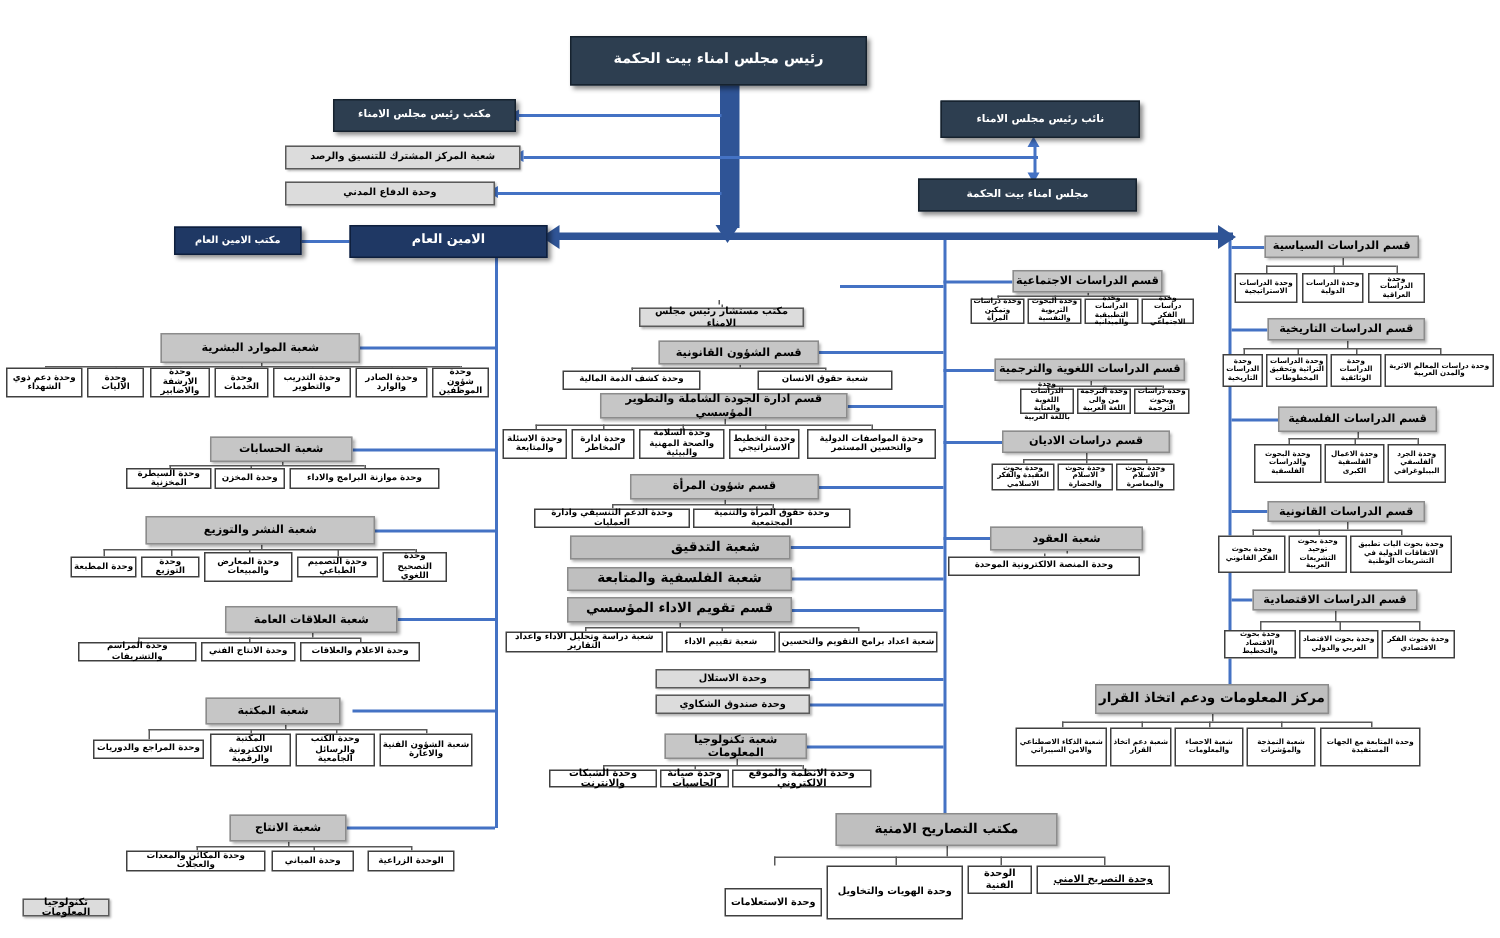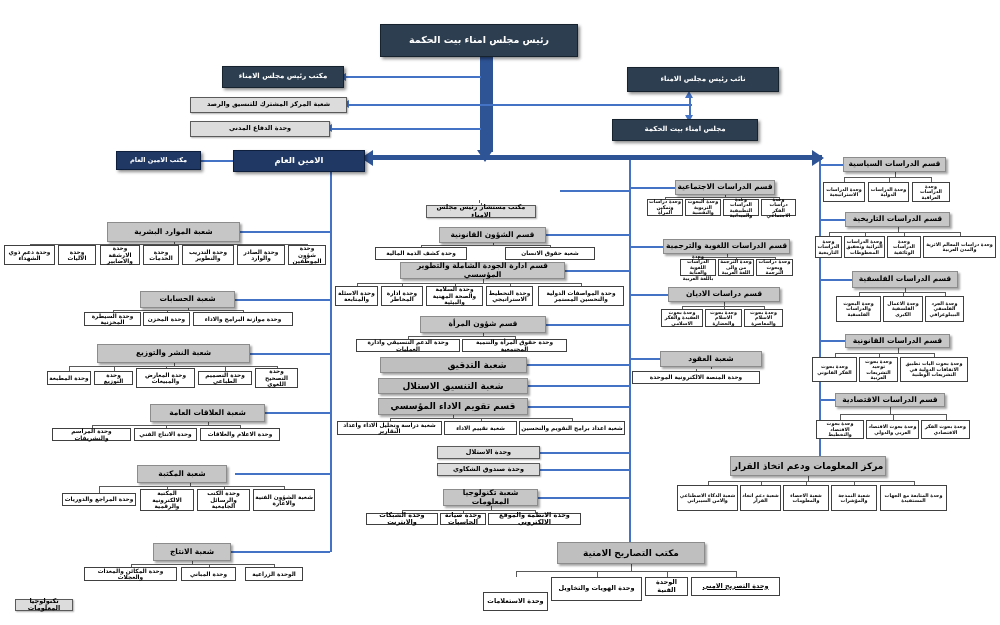--- a/index.html
+++ b/index.html
@@ -195,21 +195,21 @@
     <div class="fan" style="left: 834.5px; top: 352.5px; width: 1px; height: 4.5px;"></div>
     <div class="fan" style="left: 890px; top: 407px; width: 1px; height: 6.5px;"></div>
     <div class="fan" style="left: 840px; top: 413.5px; width: 105.5px; height: 1px;"></div>
     <div class="fan" style="left: 945.5px; top: 413.5px; width: 1px; height: 6.5px;"></div>
     <div class="fan" style="left: 892.5px; top: 413.5px; width: 1px; height: 6.5px;"></div>
     <div class="fan" style="left: 840px; top: 413.5px; width: 1px; height: 6.5px;"></div>
     <div class="box top" style="left: 380px; top: 24px; width: 198px; height: 33px;">رئيس مجلس امناء بيت الحكمة</div>
     <div class="box light" style="left: 190px; top: 97px; width: 157px; height: 16px;">شعبة المركز المشترك للتنسيق والرصد</div>
     <div class="box slate" style="left: 222px; top: 66px; width: 122px; height: 22px;">مكتب رئيس مجلس الامناء</div>
     <div class="box light" style="left: 190px; top: 121px; width: 140px; height: 16px;">وحدة الدفاع المدني</div>
-    <div class="box slate" style="left: 627px; top: 67px; width: 152px; height: 25px;">نائب رئيس مجلس الامناء</div>
+    <div class="box slate" style="left: 627px; top: 67px; width: 133px; height: 25px;">نائب رئيس مجلس الامناء</div>
     <div class="box slate" style="left: 612px; top: 119px; width: 146px; height: 22px;">مجلس امناء بيت الحكمة</div>
     <div class="box navy" style="left: 233px; top: 150px; width: 132px; height: 22px;">الامين العام</div>
     <div class="box navyS" style="left: 116px; top: 151px; width: 85px; height: 19px;">مكتب الامين العام</div>
     <div class="box light" style="left: 426px; top: 205px; width: 110px; height: 13px;">مكتب مستشار رئيس مجلس الامناء</div>
     <div class="box hdr" style="left: 439px; top: 227px; width: 107px; height: 16px;">قسم الشؤون القانونية</div>
     <div class="box leaf" style="left: 505px; top: 247px; width: 90px; height: 13px;">شعبة حقوق الانسان</div>
     <div class="box leaf" style="left: 375px; top: 247px; width: 92px; height: 13px;">وحدة كشف الذمة المالية</div>
     <div class="box hdr" style="left: 107px; top: 222px; width: 133px; height: 20px;">شعبة الموارد البشرية</div>
     <div class="box leaf" style="left: 288px; top: 245px; width: 38px; height: 20px;">وحدة شؤون الموظفين</div>
     <div class="box leaf" style="left: 237px; top: 245px; width: 48px; height: 20px;">وحدة الصادر والوارد</div>
@@ -245,34 +245,34 @@
     <div class="box hdr" style="left: 400px; top: 262px; width: 165px; height: 17px;">قسم ادارة الجودة الشاملة والتطوير المؤسسي</div>
     <div class="box leaf" style="left: 538px; top: 286px; width: 86px; height: 20px;">وحدة المواصفات الدولية والتحسين المستمر</div>
     <div class="box leaf" style="left: 486px; top: 286px; width: 47px; height: 20px;">وحدة التخطيط الاستراتيجي</div>
     <div class="box leaf" style="left: 426px; top: 286px; width: 57px; height: 20px;">وحدة السلامة والصحة المهنية والبيئية</div>
     <div class="box leaf" style="left: 381px; top: 286px; width: 42px; height: 20px;">وحدة ادارة المخاطر</div>
     <div class="box leaf" style="left: 335px; top: 286px; width: 43px; height: 20px;">وحدة الاسئلة والمتابعة</div>
     <div class="box hdr" style="left: 420px; top: 316px; width: 126px; height: 17px;">قسم شؤون المرأة</div>
     <div class="box leaf" style="left: 462px; top: 339px; width: 105px; height: 13px;">وحدة حقوق المرأة والتنمية المجتمعية</div>
     <div class="box leaf" style="left: 356px; top: 339px; width: 104px; height: 13px;">وحدة الدعم التنسيقي وادارة العمليات</div>
     <div class="box hdrB" style="left: 380px; top: 357px; width: 147px; height: 16px; padding-left: 48px;">شعبة التدقيق</div>
-    <div class="box hdrB" style="left: 378px; top: 378px; width: 150px; height: 16px;">شعبة التنسيق الاستلال</div>
+    <div class="box hdrB" style="left: 378px; top: 378px; width: 150px; height: 16px;">شعبة الفلسفية والمتابعة</div>
     <div class="box hdrB" style="left: 378px; top: 398px; width: 150px; height: 17px;">قسم تقويم الاداء المؤسسي</div>
     <div class="box leaf" style="left: 519px; top: 421px; width: 106px; height: 14px;">شعبة اعداد برامج التقويم والتحسين</div>
     <div class="box leaf" style="left: 444px; top: 421px; width: 73px; height: 14px;">شعبة تقييم الاداء</div>
     <div class="box leaf" style="left: 337px; top: 421px; width: 105px; height: 14px;">شعبة دراسة وتحليل الاداء واعداد التقارير</div>
     <div class="box light" style="left: 437px; top: 446px; width: 103px; height: 13px;">وحدة الاستلال</div>
     <div class="box light" style="left: 437px; top: 463px; width: 103px; height: 13px;">وحدة صندوق الشكاوي</div>
     <div class="box hdr" style="left: 443px; top: 489px; width: 95px; height: 17px;">شعبة تكنولوجيا المعلومات</div>
     <div class="box leafB" style="left: 488px; top: 513px; width: 93px; height: 12px;">وحدة الانظمة والموقع الالكتروني</div>
     <div class="box leafB" style="left: 440px; top: 513px; width: 46px; height: 12px; text-align: center;">وحدة صيانة الحاسبات</div>
     <div class="box leafB" style="left: 366px; top: 513px; width: 72px; height: 12px;">وحدة الشبكات والانترنت</div>
     <div class="box hdrB" style="left: 557px; top: 542px; width: 148px; height: 22px;">مكتب التصاريح الامنية</div>
     <div class="box leafB" style="left: 483px; top: 577px; width: 65px; height: 19px; margin-top: 15px;">وحدة الاستعلامات</div>
-    <div class="box leafB" style="left: 551px; top: 577px; width: 91px; height: 24px;">وحدة الهويات والتخاويل</div>
+    <div class="box leafB" style="left: 551px; top: 577px; width: 91px; height: 36px;">وحدة الهويات والتخاويل</div>
     <div class="box leafB" style="left: 645px; top: 577px; width: 43px; height: 19px;">الوحدة الفنية</div>
     <div class="box leafB" style="left: 691px; top: 577px; width: 89px; height: 19px; text-decoration: underline;">وحدة التصريح الامني</div>
     <div class="box hdr" style="left: 675px; top: 180px; width: 100px; height: 15px;">قسم الدراسات الاجتماعية</div>
     <div class="box leafS" style="left: 761px; top: 199px; width: 35px; height: 17px;">وحدة دراسات الفكر الاجتماعي</div>
     <div class="box leafS" style="left: 723px; top: 199px; width: 36px; height: 17px;">وحدة الدراسات التطبيقية والميدانية</div>
     <div class="box leafS" style="left: 685px; top: 199px; width: 36px; height: 17px;">وحدة البحوث التربوية والنفسية</div>
     <div class="box leafS" style="left: 647px; top: 199px; width: 36px; height: 17px;">وحدة دراسات وتمكين المرأة</div>
     <div class="box hdr" style="left: 663px; top: 239px; width: 127px; height: 15px;">قسم الدراسات اللغوية والترجمية</div>
     <div class="box leafS" style="left: 756px; top: 259px; width: 37px; height: 17px;">وحدة دراسات وبحوث الترجمة</div>
     <div class="box leafS" style="left: 718px; top: 259px; width: 36px; height: 17px;">وحدة الترجمة من والى اللغة العربية</div>

